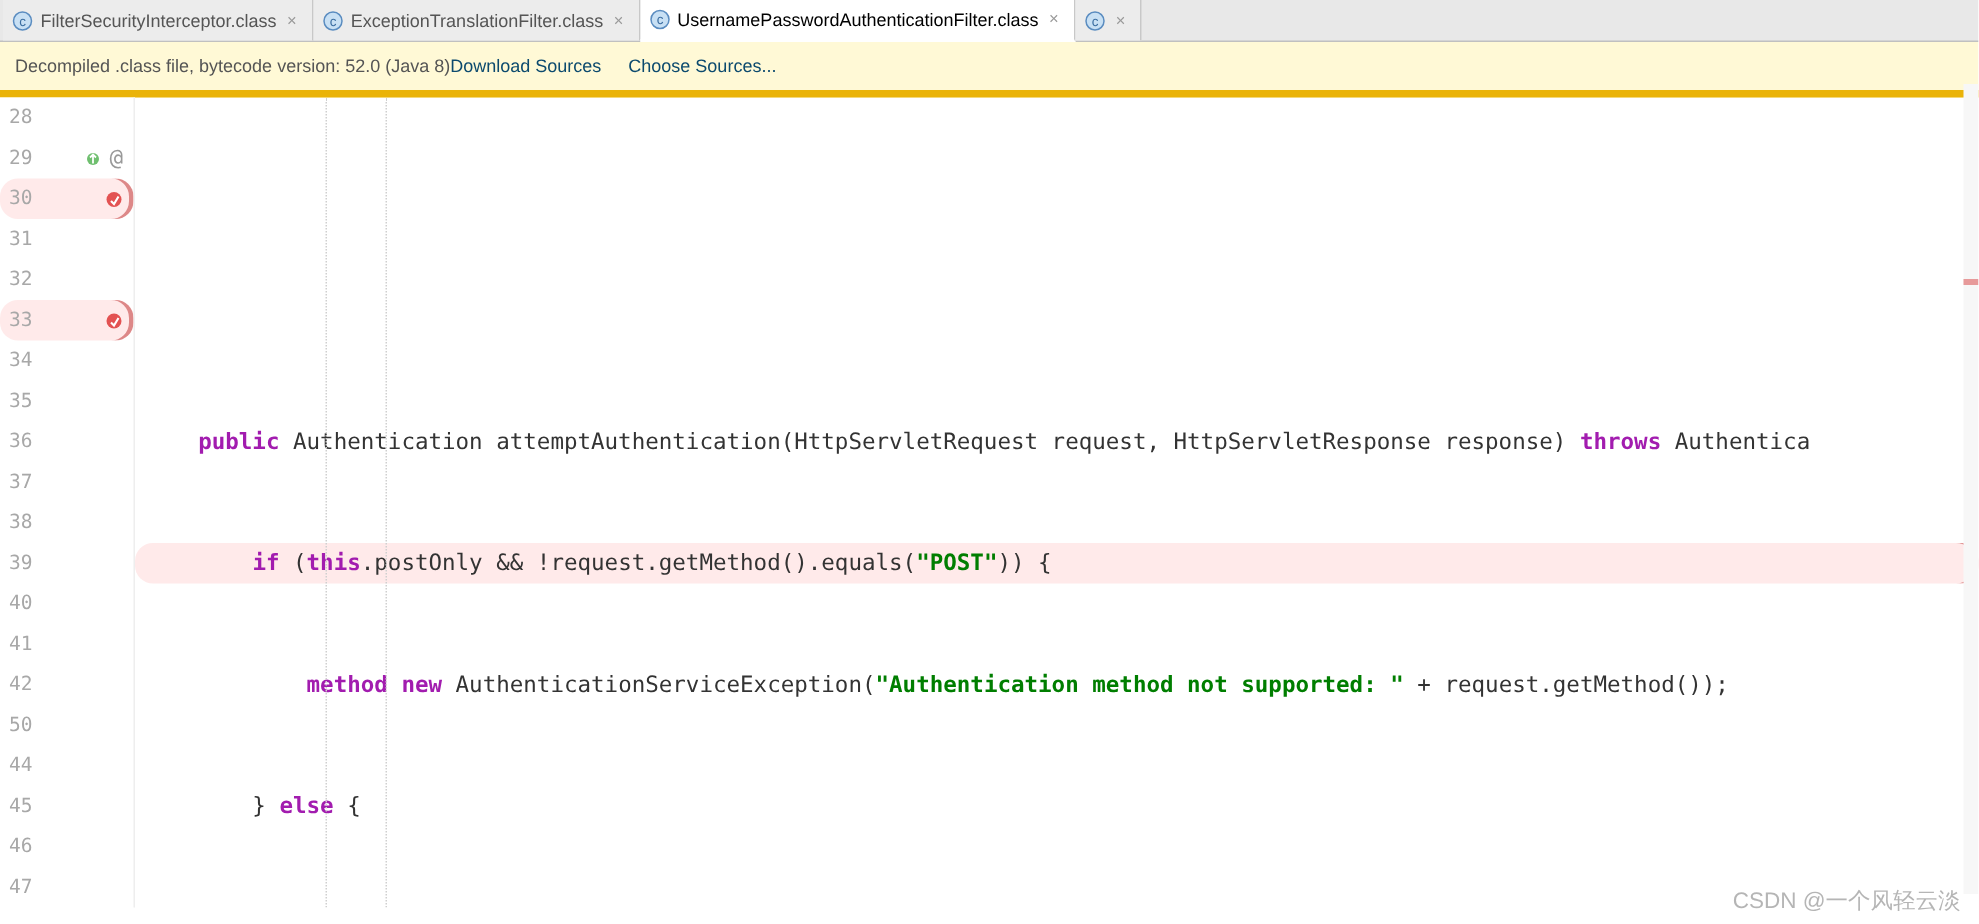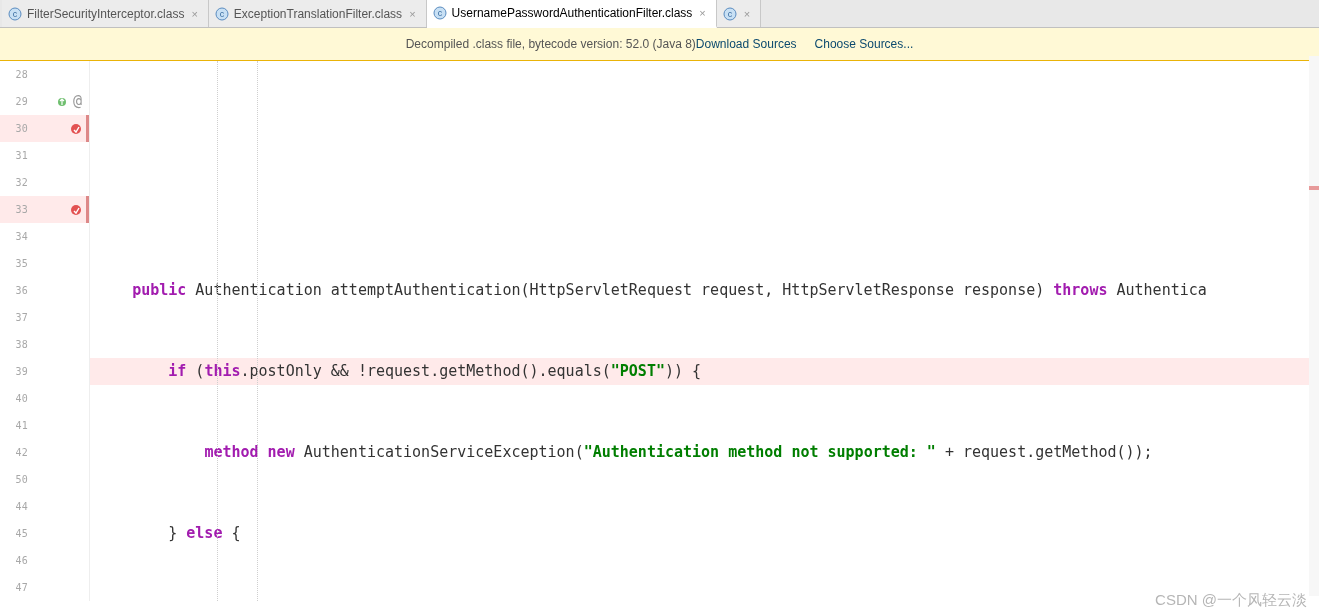--- a/index.html
+++ b/index.html
@@ -43,23 +43,23 @@
     width: 14px; height: 14px;
     display: inline-flex; align-items:center; justify-content:center;
   }
   .close-x {
     color: #999; font-size: 11px;
     padding: 0 2px;
   }
   .notice-bar {
     display: flex;
     align-items: center;
-    justify-content: center;
+    justify-content: flex-start;
     background: #fff9d6;
-    border-bottom: 1px solid #eab308;
+    border-bottom: 5px solid #eab308;
     height: 28px;
     padding: 16px 10px;
     font-size: 12px;
     color: #555;
   }
   .notice-links { display:flex; gap: 18px; }
   .notice-links a {
     color: #0c4a6e;
     text-decoration: none;
     cursor: pointer;
@@ -84,23 +84,23 @@
   .gutter .row {
     height: 27px;
     display: flex;
     align-items: center;
     justify-content: flex-end;
     padding-right: 4px;
     position: relative;
   }
   .gutter .num {
     width: 28px;
-    text-align: right;
+    text-align: center;
     color: #a8a8a8;
-    font-size: 10px;
+    font-size: 13px;
   }
   .gutter .icons {
     width: 58px;
     display: flex;
     align-items: center;
     justify-content: flex-end;
     gap: 3px;
     padding-right: 3px;
   }
   .bp {
@@ -112,20 +112,21 @@
     white-space: pre;
     overflow: hidden;
   }
   .code .line {
     height: 27px;
     padding-left: 6px;
   }
   .hl {
     background: #ffeaea;
     box-shadow: inset -3px 0 0 #d88;
+    border-radius: 12px;
   }
   .kw { color: #a21caf; font-weight: bold; }
   .str { color: #007e00; font-weight: bold; }
   .watermark {
     position: absolute;
     right: 12px;
     bottom: 6px;
     color: rgba(120,120,120,0.55);
     font-size: 15px;
     font-family: Liberation Sans, sans-serif;

